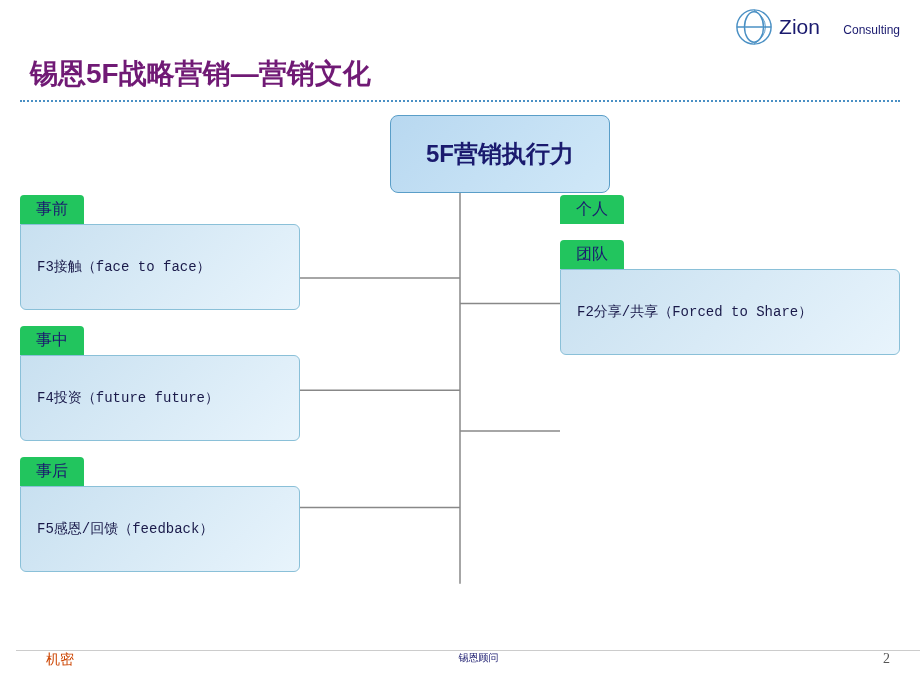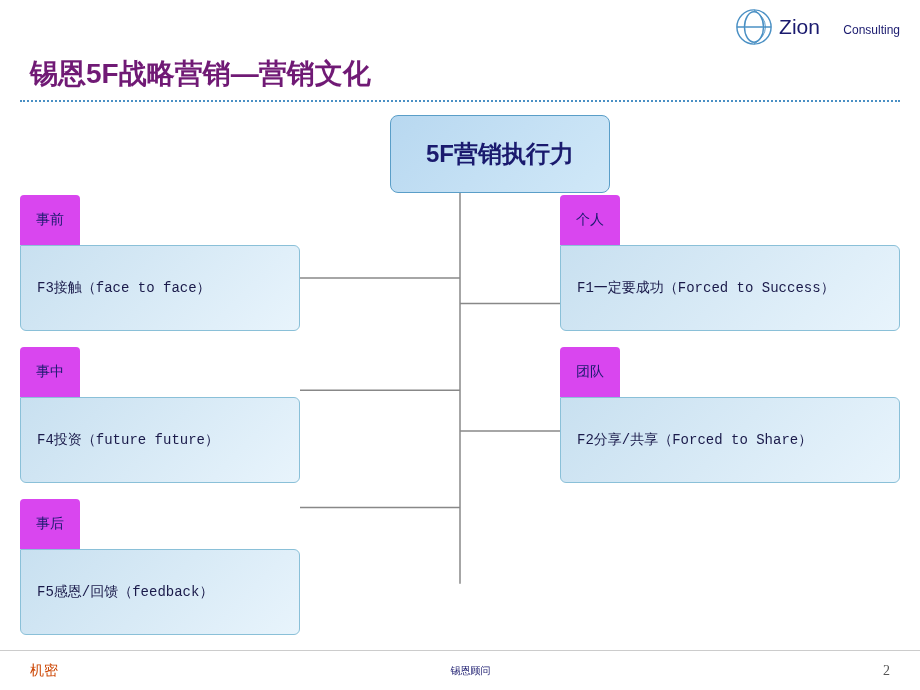--- a/index.html
+++ b/index.html
@@ -86,25 +86,25 @@
     .right-col {
       position: absolute;
       right: 0;
       top: 0;
       width: 340px;
     }
 
     
     .cat-tab {
       display: inline-block;
-      background: #d946ef;
+      background: #22c55e;
       color: #1a1a6e;
-      font-size: 14px;
+      font-size: 16px;
       font-family: "SimHei", "STHei", sans-serif;
-      padding: 16px 16px;
+      padding: 4px 16px;
       border-radius: 4px 4px 0 0;
       margin-bottom: 0;
     }
 
     
     .content-card {
       background: linear-gradient(135deg, #c8e0f0, #e8f4fc);
       border: 1.5px solid #8ac0d8;
       border-radius: 0 6px 6px 6px;
       padding: 33px 16px;
@@ -128,26 +128,25 @@
       left: 0;
       width: 100%;
       height: 100%;
       pointer-events: none;
     }
 
     
     .footer {
       position: absolute;
       bottom: 0;
-      left: 0;
+      left: 16px;
       right: 0;
       height: 40px;
       border-top: 1px solid #ccc;
       display: flex;
-      align-items: center;
       justify-content: space-between;
       padding: 0 30px;
     }
     .footer-left {
       color: #cc4400;
       font-size: 14px;
       font-family: "SimHei", sans-serif;
     }
     .footer-center {
       color: #1a1a6e;
@@ -212,21 +211,20 @@
     <div class="group">
       <div class="cat-tab">事后</div>
       <div class="content-card">F5感恩/回馈（feedback）</div>
     </div>
   </div>
 
   <div class="right-col">
 
     <div class="group" style="margin-top: 80px;">
       <div class="cat-tab">个人</div>
-      <div class="content-card">F1一定要成功（Forced to Success）</div>
     </div>
 
     <div class="group">
       <div class="cat-tab">团队</div>
       <div class="content-card">F2分享/共享（Forced to Share）</div>
     </div>
   </div>
 
 </div>
 

